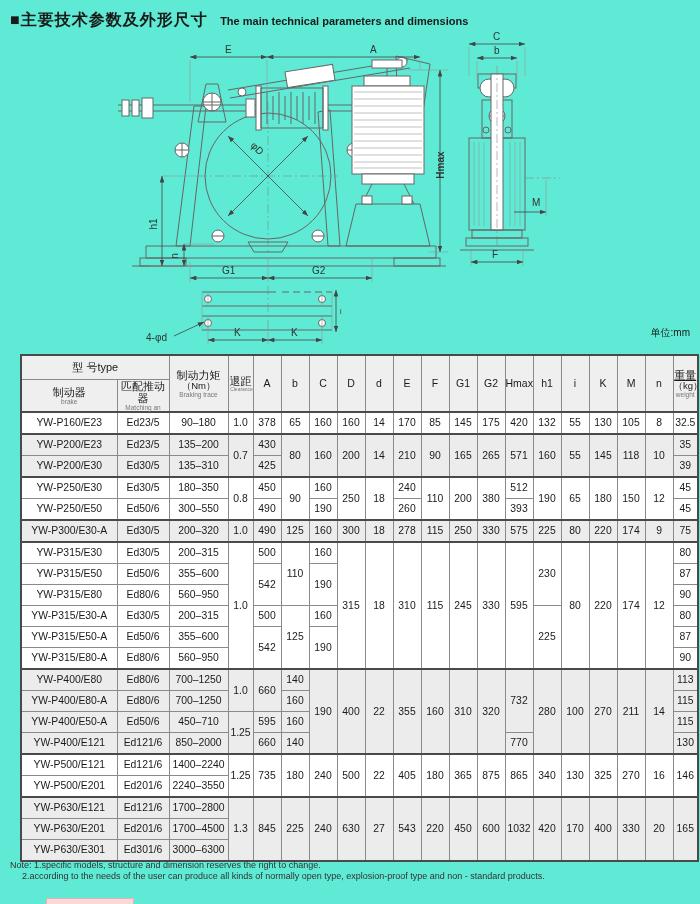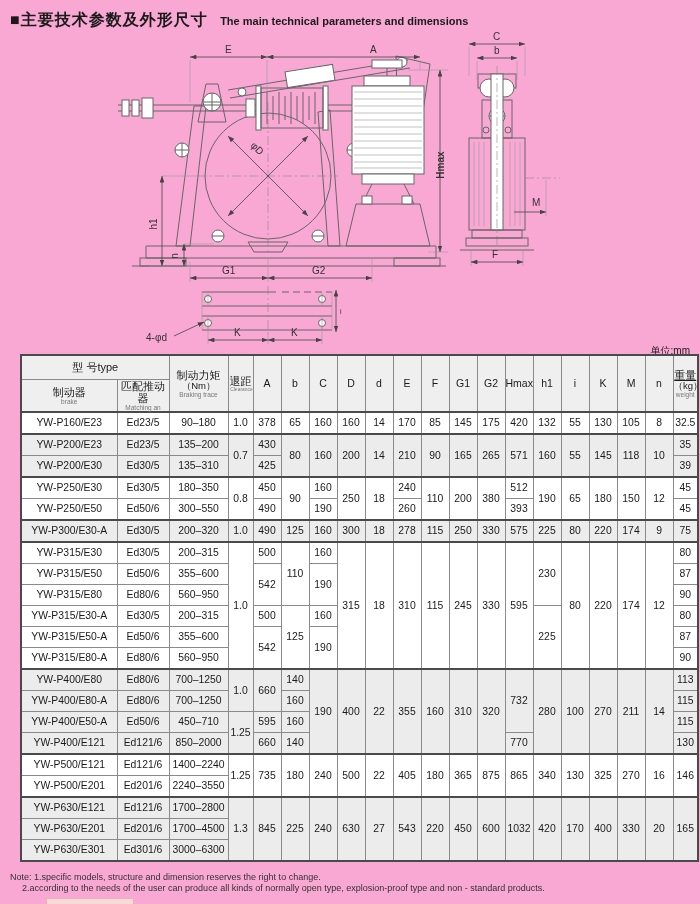--- a/index.html
+++ b/index.html
@@ -1,40 +1,40 @@
 <!DOCTYPE html>
 <html style="--border: #8a8a8a; --border-strong: #4a4a4a; --row-shade: #ececec; --header-bg: #efefef; --line: #666666; --accent-pink: #e9b2b2;"><head>
 <meta charset="utf-8">
 <style>
   :root{
     --border:#8a8a8a; --border-strong:#4a4a4a; --row-shade:#ececec;
     --header-bg:#efefef; --line:#666; --dim:#444; --text:#1a1a1a; --accent-pink:#e9b2b2;
   }
   html,body{margin:0;padding:0;background:#fff;}
   body{font-family:"Liberation Sans","DejaVu Sans",sans-serif;color:var(--text);}
-  #page{position:relative;width:700px;height:904px;background:#f9a8d4;overflow:hidden;}
+  #page{position:relative;width:700px;height:904px;background:#5eead4;overflow:hidden;}
 
   
   #title{position:absolute;left:10px;top:10px;white-space:nowrap;}
   #title .zh{font-size:16px;font-weight:bold;letter-spacing:1px;}
   #title .en{font-size:11px;font-weight:bold;margin-left:8px;}
 
   
   #drawing{position:absolute;left:0;top:0;}
   .dl{stroke:var(--line);fill:none;stroke-width:1;}
   .dlf{stroke:var(--line);fill:#fff;stroke-width:1;}
   .thin{stroke:#999;stroke-width:.6;fill:none;}
   .cl{stroke:#888;stroke-width:.6;fill:none;stroke-dasharray:9 3 2 3;}
   .dim{stroke:var(--dim);stroke-width:.8;fill:none;}
   .ext{stroke:#999;stroke-width:.6;fill:none;}
   .lbl{font-family:"Liberation Sans",sans-serif;font-size:10px;fill:#333;}
   .lblb{font-family:"Liberation Sans",sans-serif;font-size:10px;font-weight:bold;fill:#333;}
   .lbls{font-family:"Liberation Sans",sans-serif;font-size:7px;fill:#333;}
 
-  #unit{position:absolute;left:590px;top:344px;width:100px;text-align:right;font-size:10px;}
+  #unit{position:absolute;left:590px;top:326px;width:100px;text-align:right;font-size:10px;}
 
   
   #spec-table{position:absolute;left:20px;top:354px;width:677px;border-collapse:collapse;table-layout:fixed;border:2px solid var(--border-strong);}
   #spec-table th,#spec-table td{border:1px solid var(--border);text-align:center;vertical-align:middle;padding:0;line-height:1.1;}
   #spec-table thead th{background:var(--header-bg);font-weight:normal;font-size:11px;}
   #spec-table thead tr:first-child{height:24px;}
   #spec-table thead tr:nth-child(2){height:32px;}
   #spec-table .dimh{font-size:10.5px;}
   #spec-table tbody td{font-size:10.4px;height:20px;background:#fff;}
   #spec-table tbody tr.s td{background:var(--row-shade);}
@@ -42,21 +42,21 @@
   #spec-table thead tr:nth-child(2) th{border-bottom:2px solid var(--border-strong);}
   .c-model{width:96px}.c-thr{width:52px}.c-tq{width:59px}.c-cl{width:25px}.c-dim{width:28px}.c-wt{width:25px}
   .sm{display:block;font-size:6.5px;color:#777;line-height:1.1;}
   .tiny{display:block;font-size:5.5px;color:#777;transform:scale(.9);line-height:1;}
   .kg{display:block;font-size:9.5px;line-height:1.1;}
   .uline{text-decoration:underline;}
 
   
   #notes{position:absolute;left:10px;top:858px;width:685px;}
   #note-zh{font-size:9.5px;line-height:1.35;}
-  #note-en1{font-size:9px;color:#333;margin-top:14px;}
+  #note-en1{font-size:9px;color:#333;margin-top:2px;}
   #note-en2{font-size:9px;color:#333;margin-left:12px;margin-top:1px;}
   #pink-strip{position:absolute;left:46px;top:898px;width:86px;height:8px;background:#f7d9d9;border:1px solid var(--accent-pink);}
 </style>
 </head>
 <body>
 
 <div id="page">
 
   <div id="title">
     <span class="zh">■主要技术参数及外形尺寸</span>

